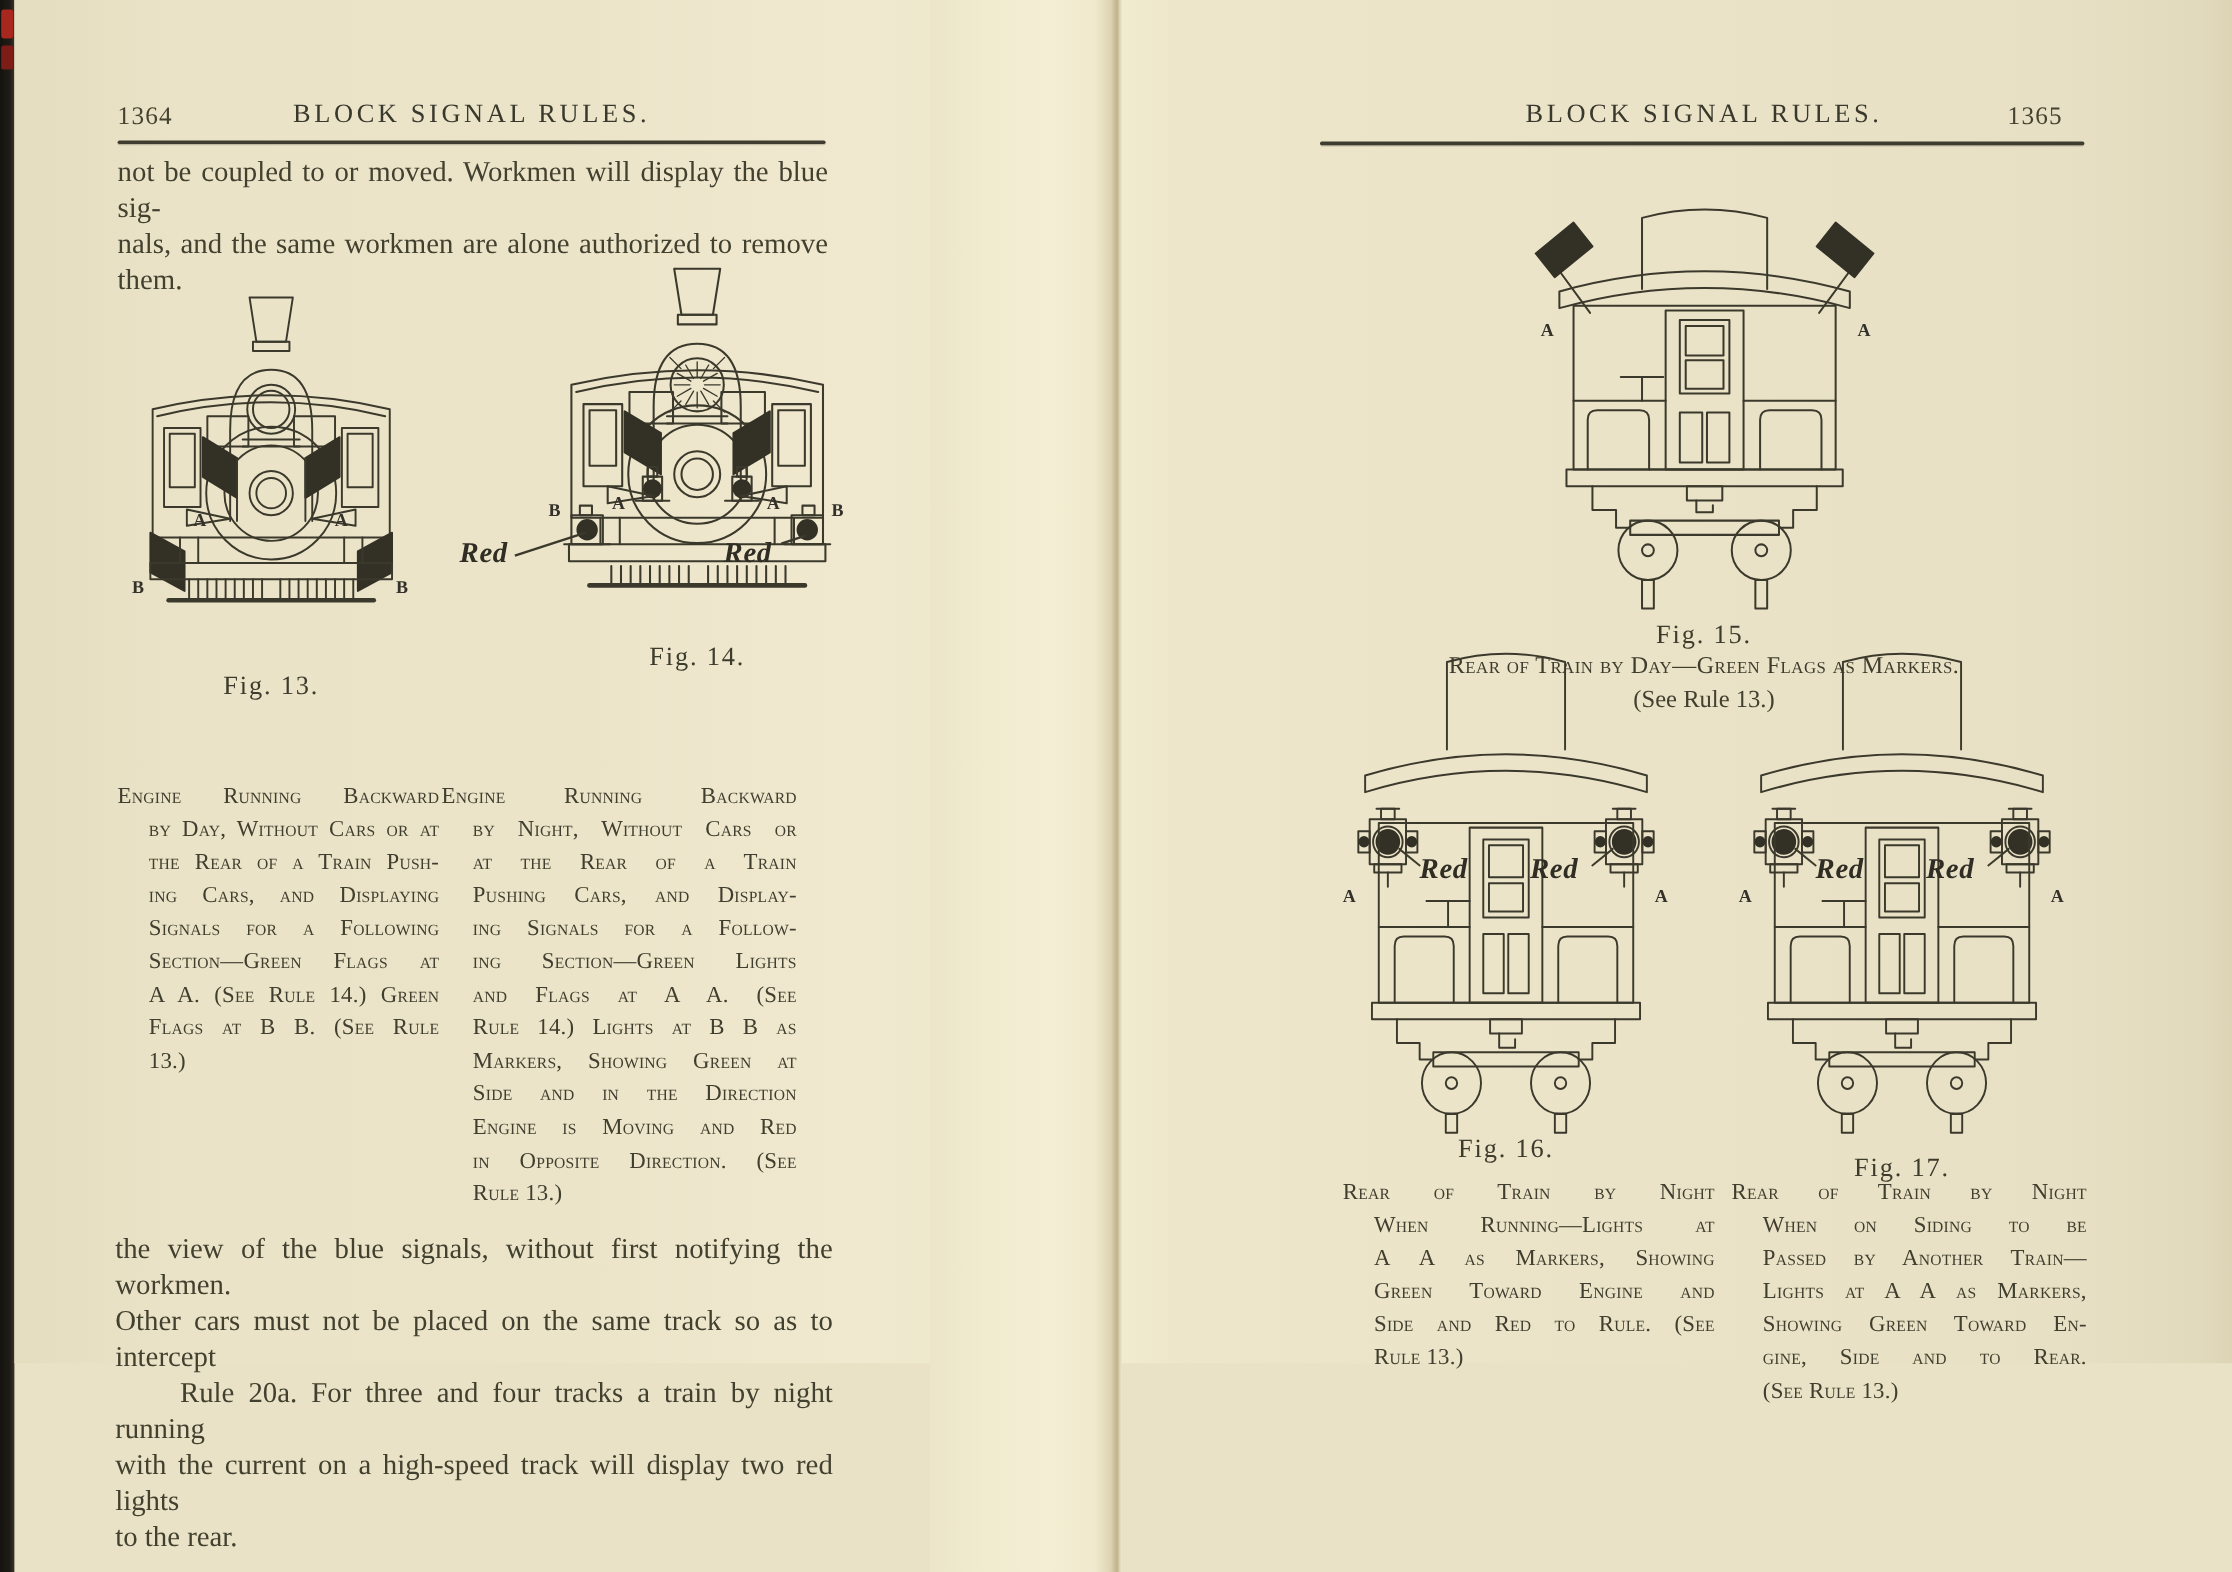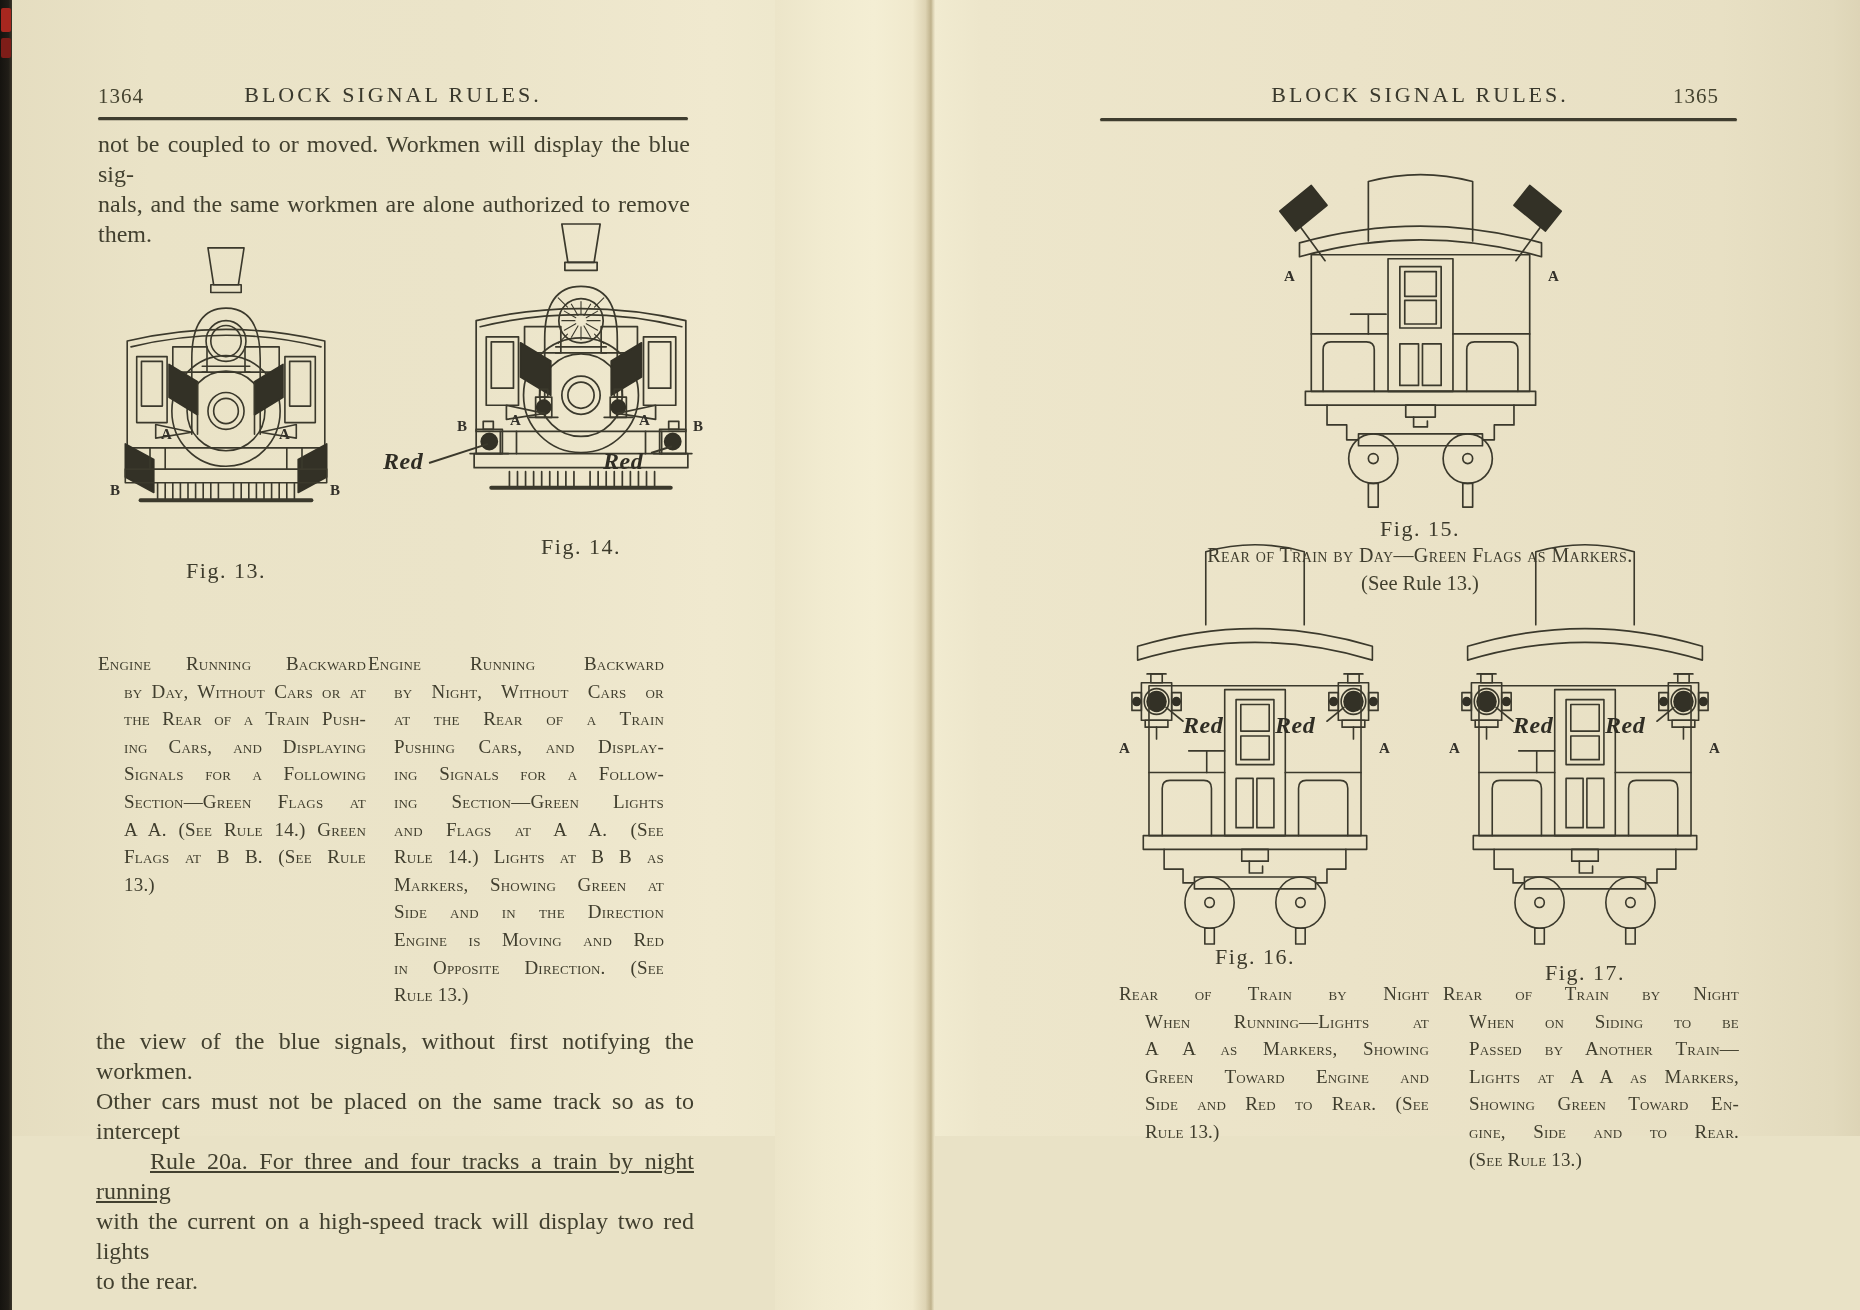--- a/index.html
+++ b/index.html
@@ -28,21 +28,21 @@
   .figcap{font-size:22px;text-align:center;letter-spacing:1.5px;color:#3d3b2c;}
   .sctitle{font-size:20px;font-variant:small-caps;text-align:center;letter-spacing:.4px;color:#3e3c2d;}
   .notetxt{font-size:20.5px;text-align:center;color:#42402f;}
   .fig{position:absolute;}
   .fig svg{position:absolute;left:0;top:0;overflow:visible;}
   .art{stroke:#3b392c;fill:none;stroke-width:1.7;stroke-linejoin:round;stroke-linecap:round;}
   .dark{fill:#333126;stroke:#333126;}
   .figlabel{position:absolute;font-size:15px;font-weight:bold;color:#33312a;font-family:"Liberation Serif",serif;}
   .redlabel{position:absolute;font-size:24px;font-weight:bold;font-style:italic;color:#2f2d24;letter-spacing:.5px;white-space:nowrap;}
   .leader{position:absolute;height:1.7px;background:#3b392c;transform-origin:left center;}
-  .indent1{text-indent:54px;text-decoration:underline;}
+  .indent1{text-indent:54px;}
 </style>
 </head>
 <body>
 
 <div class="page spine">
   <div class="redmark" style="left:1px;top:8px;width:10px;height:24px;background:#a8271f;"></div>
   <div class="redmark" style="left:1px;top:38px;width:10px;height:20px;background:#7e1d18;"></div>
 </div>
 
 <div class="page lp">
@@ -363,21 +363,21 @@
   </div>
 
   <div class="abs figcap" style="left:178px;top:944px;width:284px;">Fig. 16.</div>
   <div class="abs figcap" style="left:508px;top:944px;width:284px;margin-top:16px;">Fig. 17.</div>
 
   <div class="abs desc" style="left:184px;top:980px;width:310px;">
     <div class="ln">Rear of Train by Night</div>
     <div class="ln">When Running—Lights at</div>
     <div class="ln">A A as Markers, Showing</div>
     <div class="ln">Green Toward Engine and</div>
-    <div class="ln">Side and Red to Rear.  (See</div>
+    <div class="ln">Side and Red to Rule.  (See</div>
     <div class="ln end">Rule 13.)</div>
   </div>
 
   <div class="abs desc" style="left:508px;top:980px;width:296px;">
     <div class="ln">Rear of Train by Night</div>
     <div class="ln">When on Siding to be</div>
     <div class="ln">Passed by Another Train—</div>
     <div class="ln">Lights at A A as Markers,</div>
     <div class="ln">Showing Green Toward En-</div>
     <div class="ln">gine, Side and to Rear.</div>

